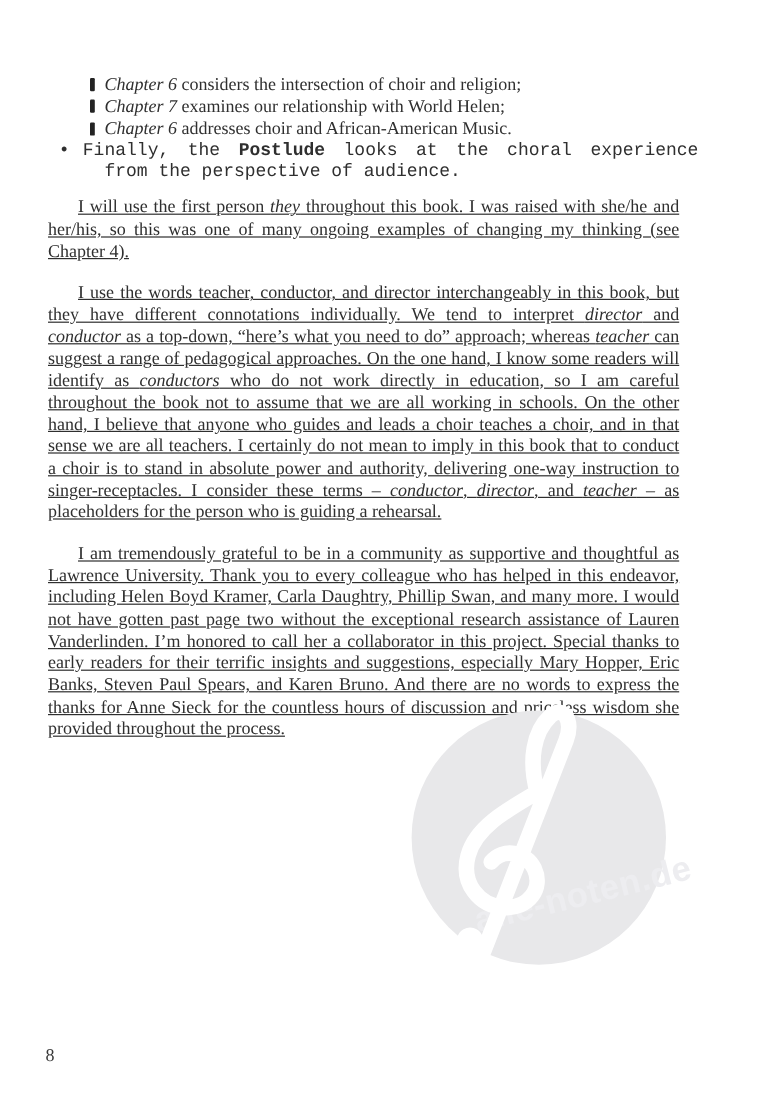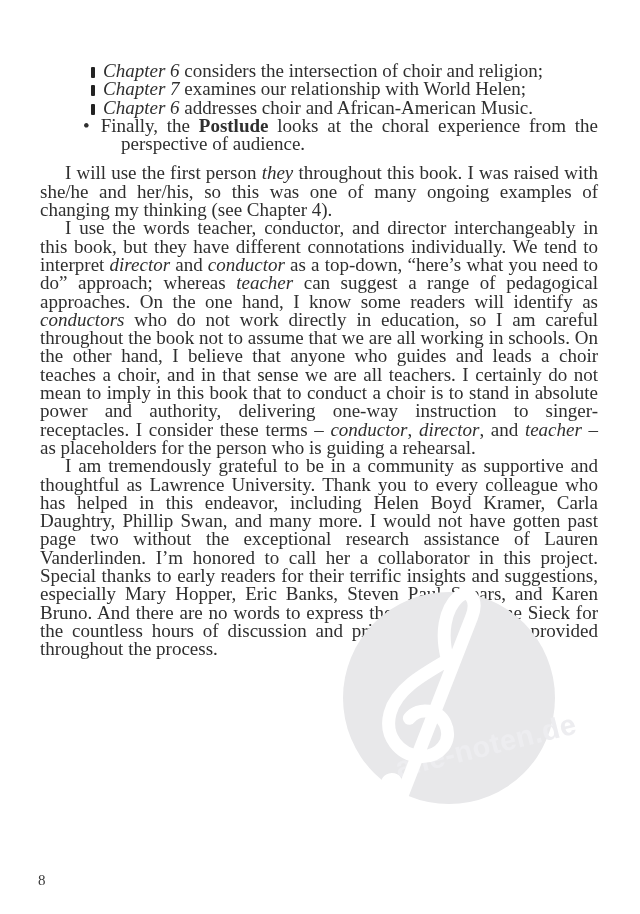--- a/index.html
+++ b/index.html
@@ -1,31 +1,31 @@
 <!DOCTYPE html>
 <html><head>
 <meta charset="utf-8">
 <style>
   html, body { margin:0; padding:0; }
   body {
     width:640px; height:914px; background:#ffffff; position:relative;
     overflow:hidden; font-family:"Liberation Serif", serif;
   }
   .content {
-    position:absolute; left:40px; top:62px; width:558px;
-    color:#2f2f2f; font-size:19px; line-height:18.3px; text-align:justify;
+    position:absolute; left:24px; top:62px; width:558px;
+    color:#2f2f2f; font-size:15px; line-height:18.3px; text-align:justify;
   }
   .chapter-item { margin-left:51px; }
   .bar-bullet {
     display:inline-block; width:4px; height:11px; background:#232323;
     border-radius:1px; margin-right:8px; vertical-align:-1px;
   }
-  .finally-item { margin-left:43px; padding-left:38px; text-indent:-38px; }
+  .finally-item { margin-left:25px; padding-left:38px; text-indent:-38px;font-family:Liberation Mono, monospace; }
   .round-bullet { margin-right:11px; }
-  .para { margin:0; text-indent:25px; }
+  .para { margin:16px; text-indent:25px;text-decoration:underline; }
   .para.gap-top { margin-top:11px; }
   .page-number {
     position:absolute; left:38px; top:872px; font-size:15px; color:#3a3a3a;
   }
   
   .wm-circle {
     position:absolute; left:343px; top:592px; width:212px; height:212px;
     border-radius:50%; z-index:1;
   }
   .wm-text {

